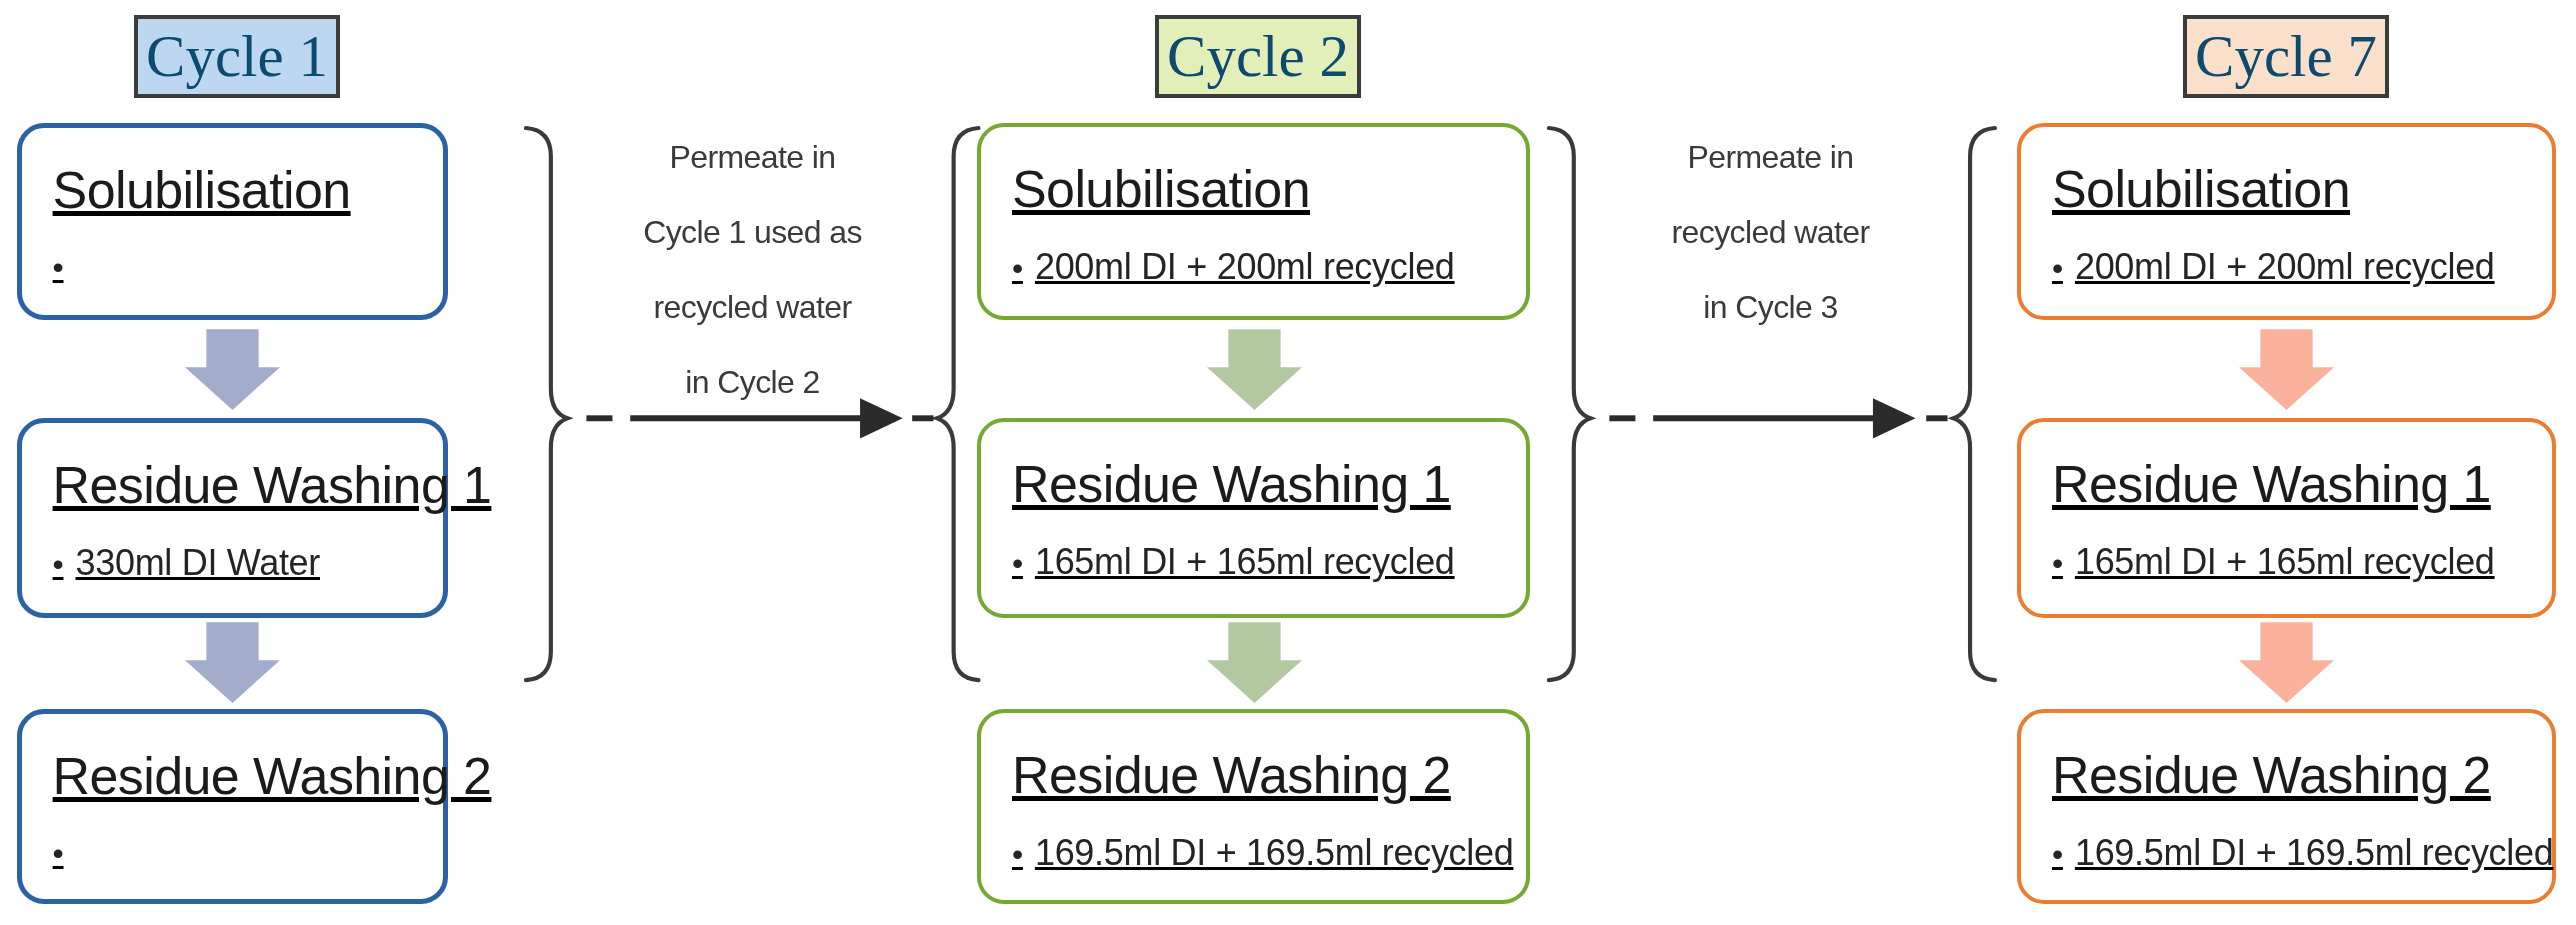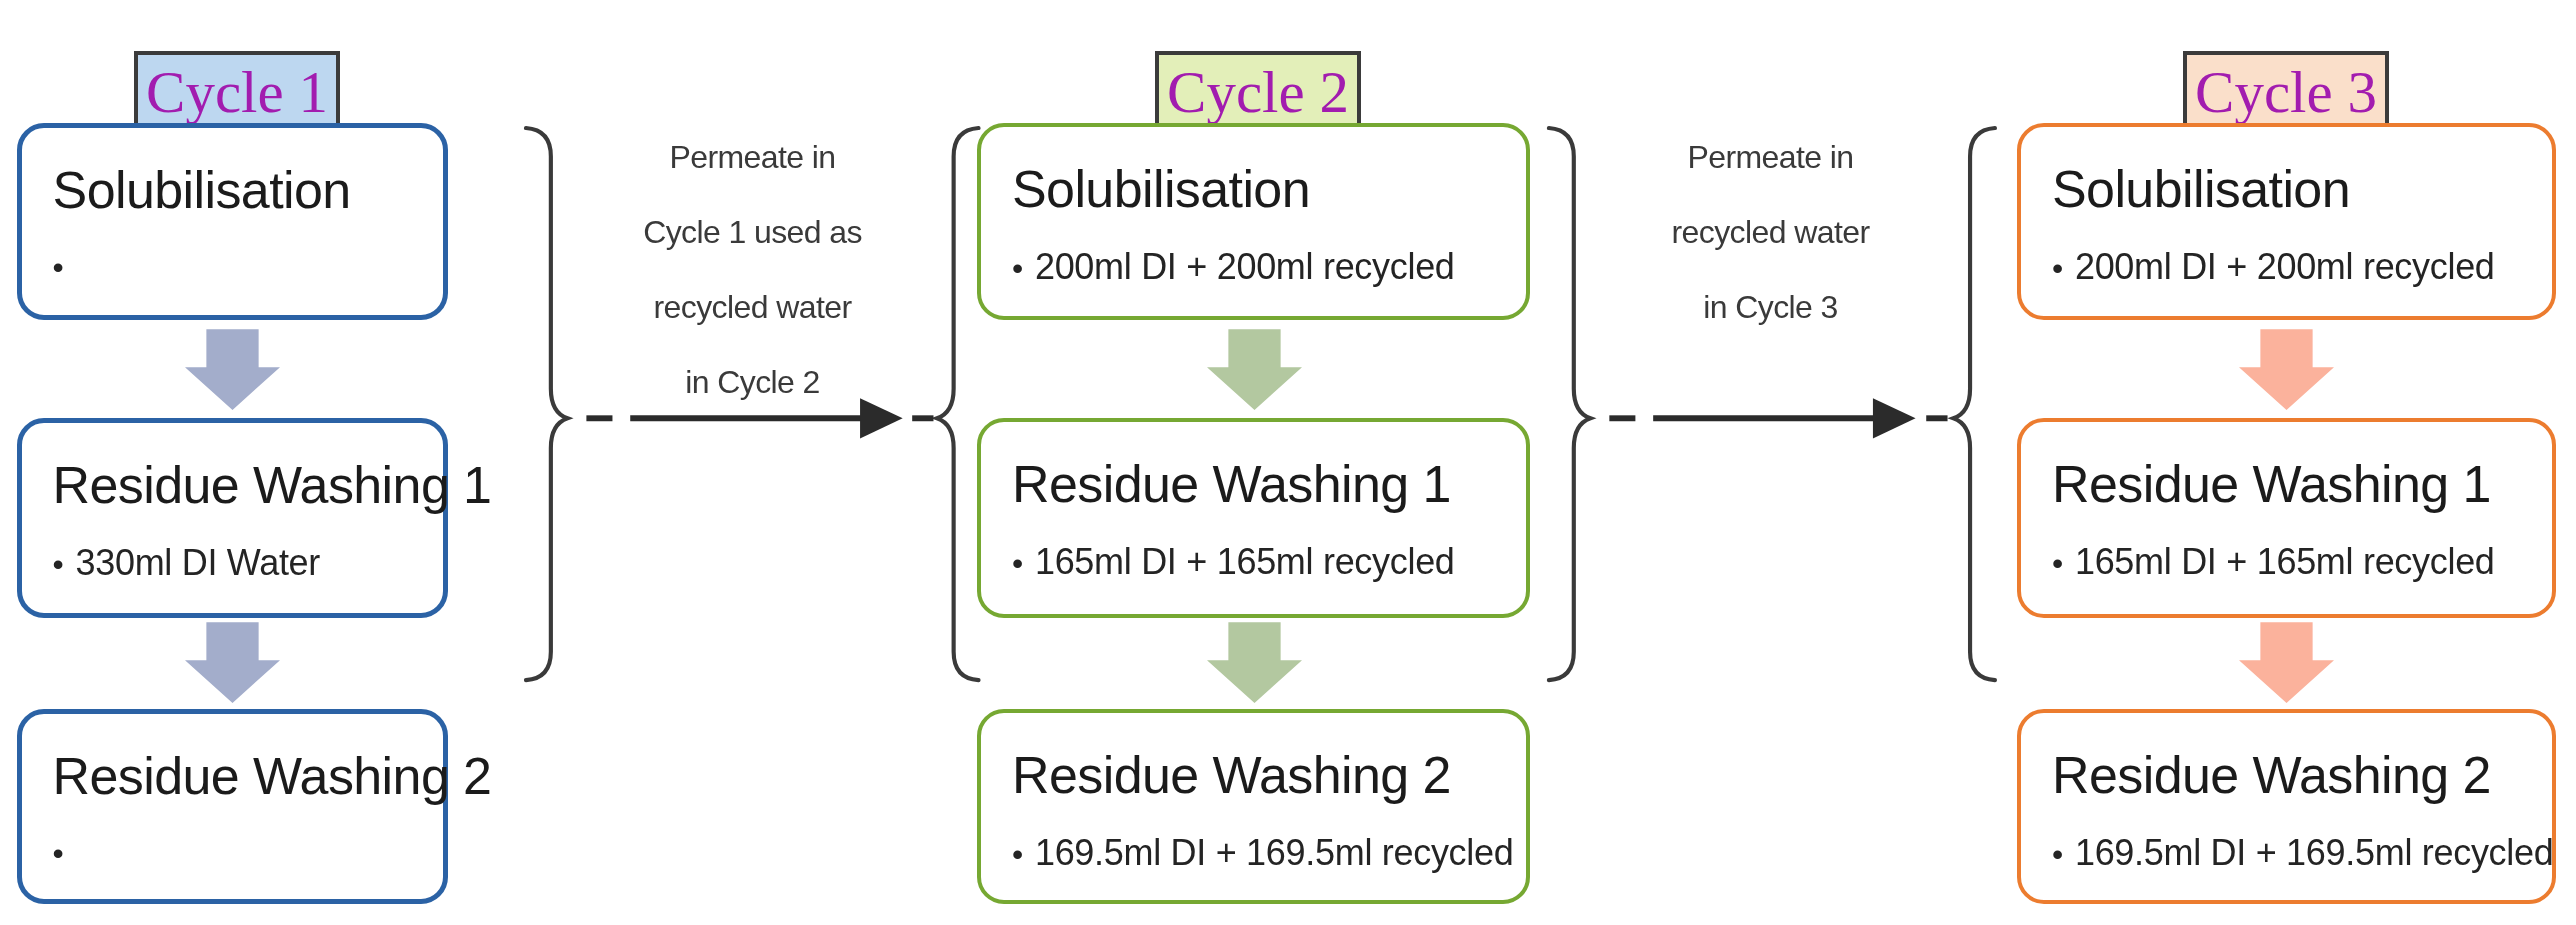--- a/index.html
+++ b/index.html
@@ -11,32 +11,33 @@
     overflow:hidden;
   }
   .cycle{display:contents;}
 
   
   .cycle-label{
     position:absolute;top:15px;height:83px;width:206px;
     box-sizing:border-box;border:4.1px solid #3b3b3b;
     display:flex;align-items:center;justify-content:center;
     font-family:"Liberation Serif", serif;
-    font-size:59px;color:#a21caf;margin-top:36px;
+    font-size:59px;color:#0c4a6e;
   }
   .c1 .cycle-label{left:134px;background:#bdd7f0;}
   .c2 .cycle-label{left:1155px;background:#e3efb9;}
   .c3 .cycle-label{left:2183px;background:#fadfca;}
 
   
   .step-box{
     position:absolute;box-sizing:border-box;background:#ffffff;
     border-radius:27px;
     display:flex;flex-direction:column;justify-content:flex-start;
     padding:33px 24px 0 31px;
+    text-decoration:underline;
   }
   .row1{top:123px;height:197px;}
   .row2{top:418px;height:200px;}
   .row3{top:709px;height:195px;}
   .c1 .step-box{left:16.6px;width:431px;border:5.3px solid #2b62a5;}
   .c2 .step-box{left:977px;width:553px;border:4.7px solid #76a832;}
   .c3 .step-box{left:2017px;width:539px;border:4.7px solid #ec7c2f;}
 
   .step-title{
     font-size:52px;line-height:59px;color:#1b1b1b;
@@ -147,21 +148,21 @@
       <div class="step-title">Residue Washing 2</div>
       <div class="step-detail">
         <span class="bullet">•</span>
         <span>169.5ml DI + 169.5ml recycled</span>
       </div>
     </div>
   </section>
 
   
   <section class="cycle c3">
-    <div class="cycle-label">Cycle 3</div>
+    <div class="cycle-label">Cycle 7</div>
 
     <div class="step-box row1">
       <div class="step-title">Solubilisation</div>
       <div class="step-detail">
         <span class="bullet">•</span>
         <span>200ml DI + 200ml recycled</span>
       </div>
     </div>
 
     <svg class="down-arrow gap1" viewBox="0 0 160 136">

